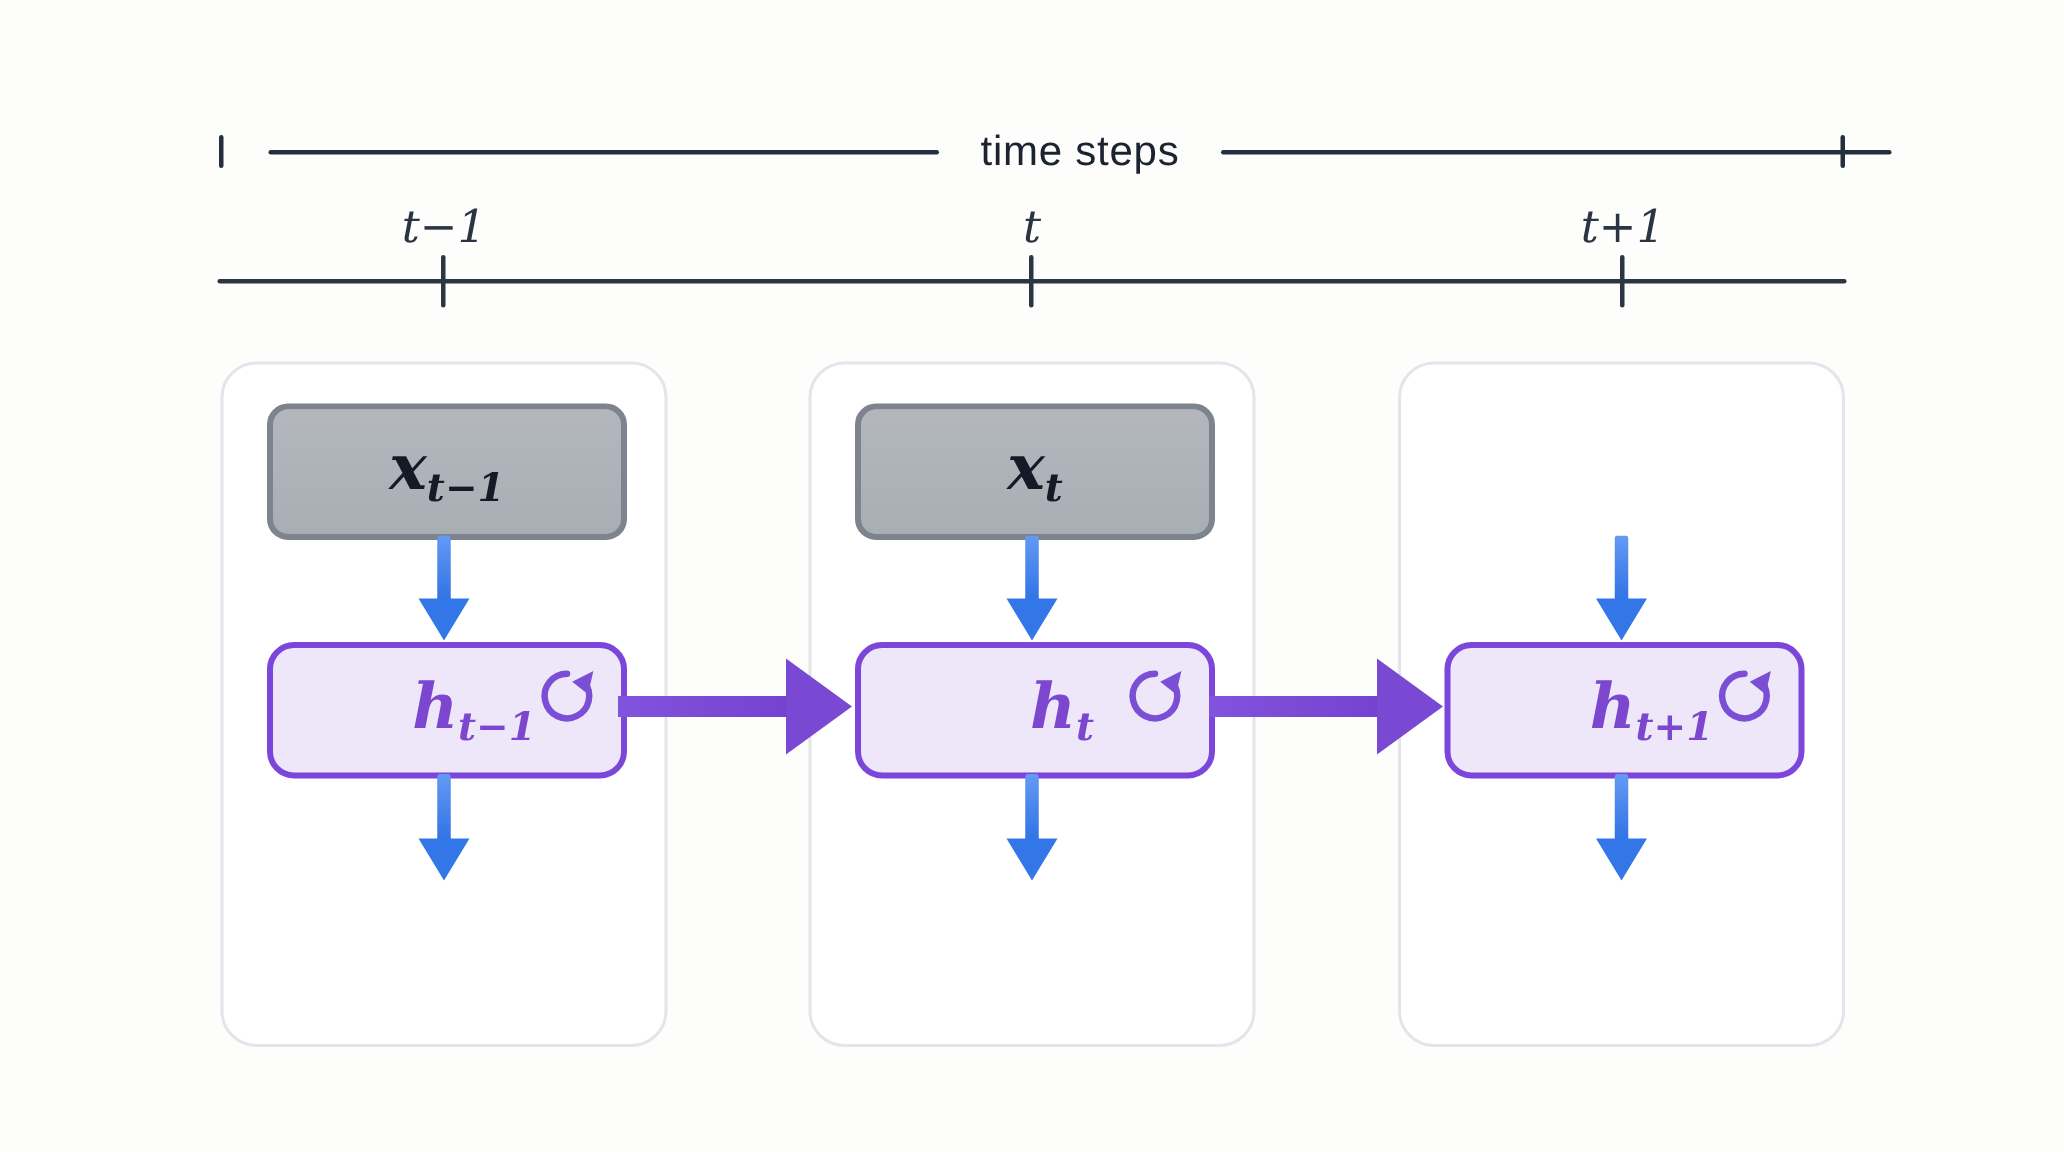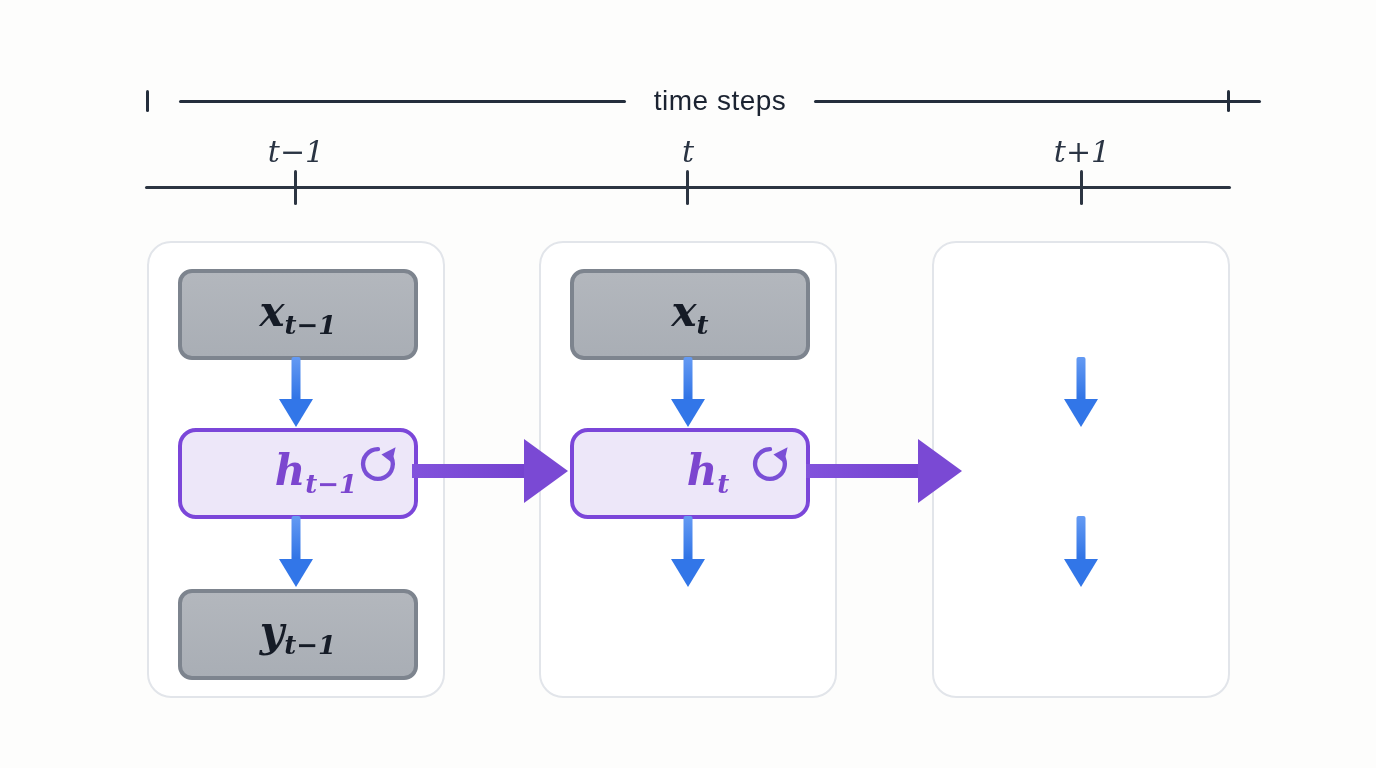--- a/index.html
+++ b/index.html
@@ -79,39 +79,43 @@
     <div class="node gray input">
       <span class="math"><span>x</span><sub>t−1</sub></span>
     </div>
     <div class="node hidden hiddenpos">
       <span class="math"><span>h</span><sub>t−1</sub></span>
       <svg class="loopicon" viewBox="0 0 48 48">
         <path d="M 24 8.5 A 15.5 15.5 0 1 0 36.2 14.5" fill="none" stroke="#7a4fd6" stroke-width="4.5" stroke-linecap="round"></path>
         <polygon points="-5,-7 10,0 -5,7" fill="#7a4fd6" transform="translate(36.2,14.5) rotate(-52)"></polygon>
       </svg>
     </div>
-    <div class="node gray output">
-      <span class="math"><span>y</span><sub>t−1</sub></span>
-    </div>
   </div>
 
   <div class="column" style="left:539px">
     <div class="node hidden hiddenpos">
       <span class="math"><span>h</span><sub>t</sub></span>
       <svg class="loopicon" viewBox="0 0 48 48">
         <path d="M 24 8.5 A 15.5 15.5 0 1 0 36.2 14.5" fill="none" stroke="#7a4fd6" stroke-width="4.5" stroke-linecap="round"></path>
         <polygon points="-5,-7 10,0 -5,7" fill="#7a4fd6" transform="translate(36.2,14.5) rotate(-52)"></polygon>
       </svg>
     </div>
     <div class="node gray input">
       <span class="math"><span>x</span><sub>t</sub></span>
     </div>
   </div>
 
   <div class="column" style="left:932px">
+    <div class="node hidden hiddenpos">
+      <span class="math"><span>h</span><sub>t+1</sub></span>
+      <svg class="loopicon" viewBox="0 0 48 48">
+        <path d="M 24 8.5 A 15.5 15.5 0 1 0 36.2 14.5" fill="none" stroke="#7a4fd6" stroke-width="4.5" stroke-linecap="round"></path>
+        <polygon points="-5,-7 10,0 -5,7" fill="#7a4fd6" transform="translate(36.2,14.5) rotate(-52)"></polygon>
+      </svg>
+    </div>
   </div>
 
   <svg class="arrow" style="left:276px;top:357px" width="40" height="70" viewBox="0 0 40 70">
     <rect x="15.5" y="0" width="9" height="44" rx="2" fill="url(#gblue)"></rect>
       <polygon points="3,42 37,42 20,70" fill="#3276e8"></polygon>
   </svg>
   <svg class="arrow" style="left:668px;top:357px" width="40" height="70" viewBox="0 0 40 70">
     <rect x="15.5" y="0" width="9" height="44" rx="2" fill="url(#gblue)"></rect>
       <polygon points="3,42 37,42 20,70" fill="#3276e8"></polygon>
   </svg>

